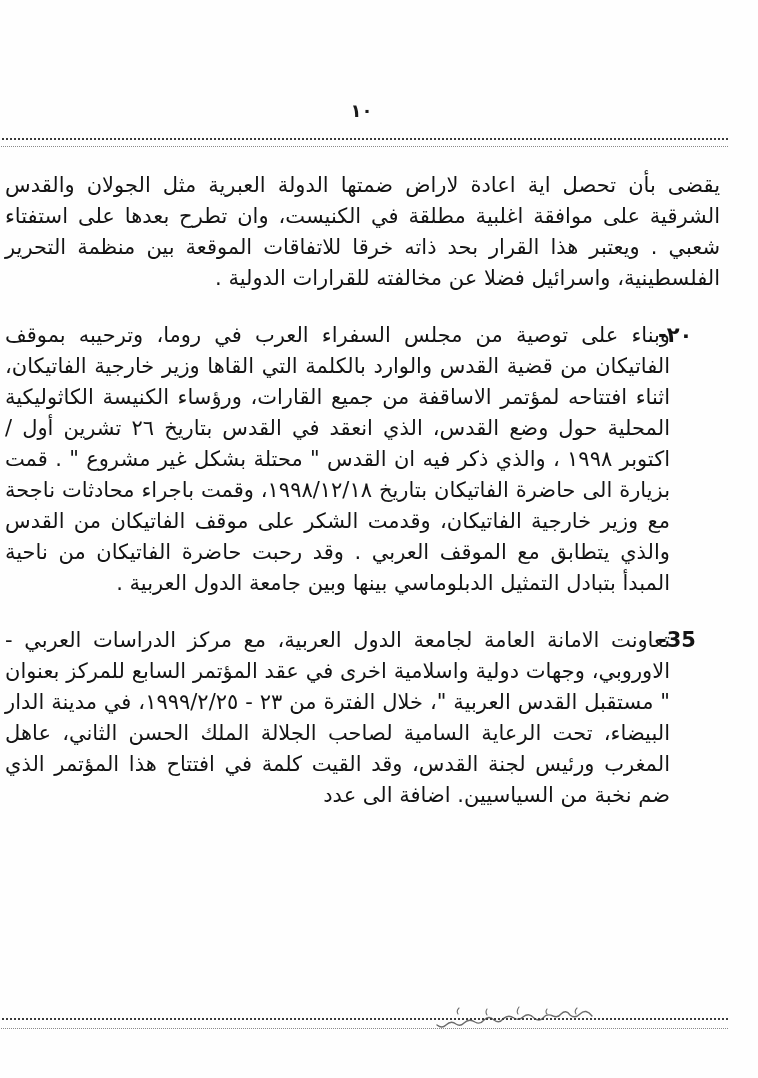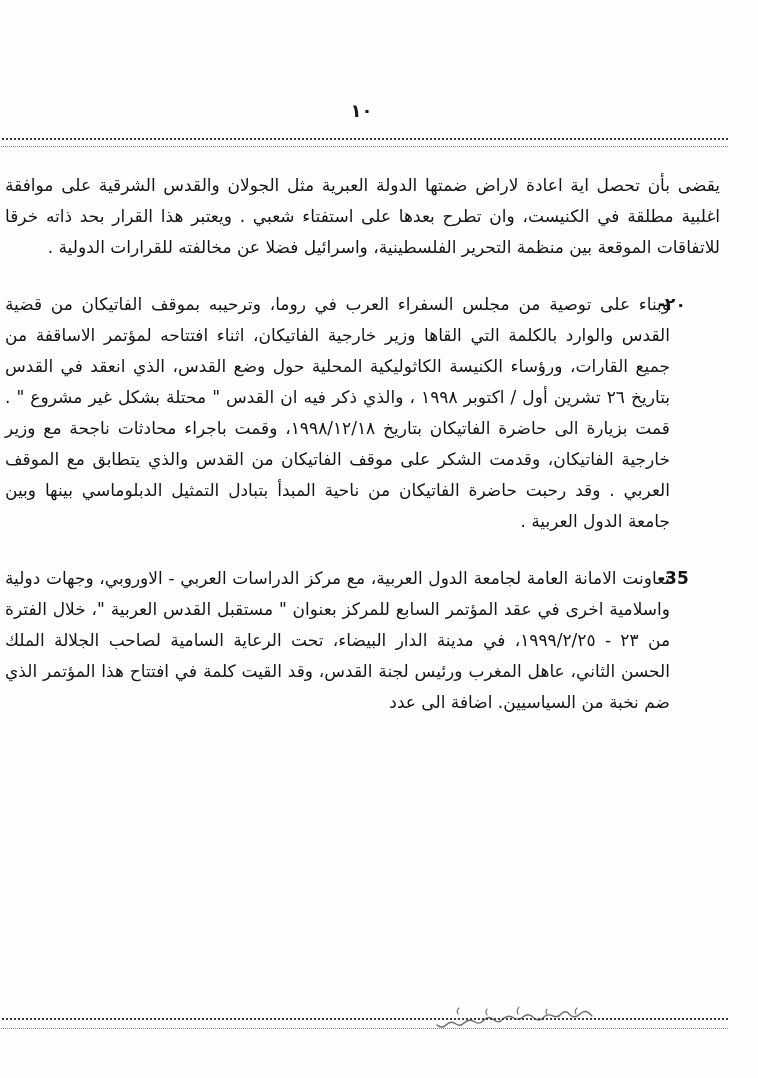--- a/index.html
+++ b/index.html
@@ -41,21 +41,21 @@
   }
   .rule-top-1 { top: 138px; }
   .rule-top-2 { top: 146px; }
   .rule-bottom-1 { top: 1018px; }
   .rule-bottom-2 { top: 1028px; }
   .content {
     position: absolute;
     top: 170px;
     right: 38px;
     left: 40px;
-    font-size: 17px;
+    font-size: 21px;
     line-height: 31px;
     text-align: justify;
     text-justify: inter-word;
   }
   .para {
     margin: 0 0 26px 0;
   }
   .para.numbered {
     position: relative;
     padding-right: 50px;

